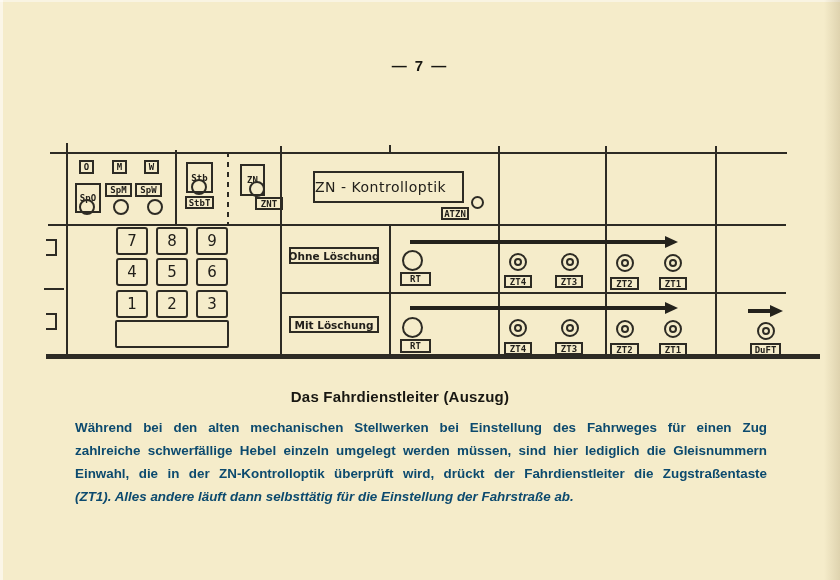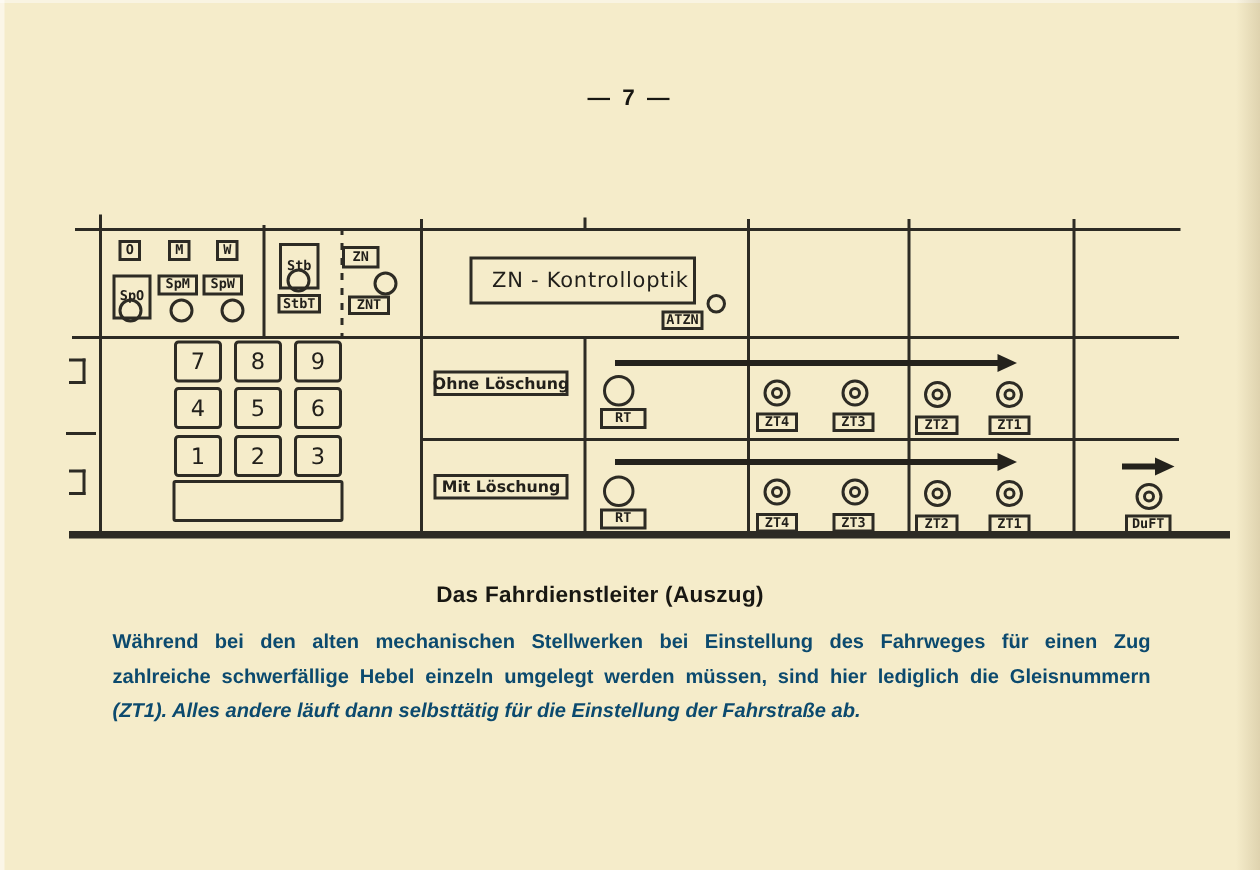--- a/index.html
+++ b/index.html
@@ -30,21 +30,21 @@
   .widekey { position:absolute; left:115px; top:320px; width:114px; height:28px;
     border:2px solid #2d2b24; border-radius:2px; }
   .arrow { position:absolute; height:12px; }
   .arrow .shaft { position:absolute; left:0; right:10px; top:4px; height:4px; background:#24221c; }
   .arrow .head { position:absolute; right:0; top:0; width:0; height:0;
     border-top:6px solid rgba(0,0,0,0); border-bottom:6px solid rgba(0,0,0,0);
     border-left:13px solid #24221c; }
   .bracket { position:absolute; width:11px; height:17px;
     border:2px solid #2d2b24; border-left:none; }
   .kbox { position:absolute; left:313px; top:171px; width:151px; height:32px;
-    border:2px solid #2d2b24; display:flex; align-items:center; padding-left:13px;
+    border:2px solid #2d2b24; display:flex; align-items:center; 
     font:14px "DejaVu Sans", sans-serif; letter-spacing:0.5px; color:#22201b; }
   .pagenum { position:absolute; top:57px; left:0; width:840px; text-align:center;
     font:bold 15px "Liberation Sans", sans-serif; color:#181712; letter-spacing:2px; }
   .caption { position:absolute; top:388px; left:0; width:800px; text-align:center;
     font:bold 15px "Liberation Sans", sans-serif; color:#181712; letter-spacing:0.2px; }
   .bodytext { position:absolute; left:75px; top:416px; width:692px;
     font:bold 13.4px/23px "Liberation Sans", sans-serif; color:#0c4a6e; }
   .bodytext .jl { text-align:justify; text-align-last:justify; }
   .bodytext .jl.last { text-align-last:left;font-style:italic; }
   .edge-left { position:absolute; left:0; top:0; width:3px; height:580px; background:rgba(255,255,255,0.55); }
@@ -85,23 +85,23 @@
   <div class="tag" style="left:105px;top:183px;width:27px;height:14px">SpM</div>
   <div class="tag" style="left:135px;top:183px;width:27px;height:14px">SpW</div>
   <div class="circ" style="left:79px;top:199px;width:16px;height:16px"></div>
   <div class="circ" style="left:113px;top:199px;width:16px;height:16px"></div>
   <div class="circ" style="left:147px;top:199px;width:16px;height:16px"></div>
 
   <div class="tag" style="left:186px;top:162px;width:27px;height:31px">Stb</div>
   <div class="circ" style="left:191px;top:179px;width:16px;height:16px"></div>
   <div class="tag" style="left:185px;top:196px;width:29px;height:13px">StbT</div>
 
-  <div class="tag" style="left:228px;top:164px;width:25px;height:15px">ZN</div>
+  <div class="tag" style="left:240px;top:164px;width:25px;height:32px">ZN</div>
   <div class="circ" style="left:249px;top:181px;width:16px;height:16px"></div>
-  <div class="tag" style="left:232px;top:197px;width:28px;height:13px">ZNT</div>
+  <div class="tag" style="left:255px;top:197px;width:28px;height:13px">ZNT</div>
 
   <div class="kbox">ZN - Kontrolloptik</div>
   <div class="circ" style="left:471px;top:196px;width:13px;height:13px"></div>
   <div class="tag" style="left:441px;top:207px;width:28px;height:13px">ATZN</div>
 
   <div class="key" style="left:116px;top:227px">7</div>
   <div class="key" style="left:156px;top:227px">8</div>
   <div class="key" style="left:196px;top:227px">9</div>
   <div class="key" style="left:116px;top:258px">4</div>
   <div class="key" style="left:156px;top:258px">5</div>
@@ -166,19 +166,20 @@
   <div class="dcirc" style="left:757px;top:322px">
       <span class="inner"></span>
     </div>
   <div class="tag" style="left:750px;top:343px;width:31px;height:13px">DuFT</div>
 
   <div class="caption">Das Fahrdienstleiter (Auszug)</div>
 
   <div class="bodytext">
     <div class="jl">Während bei den alten mechanischen Stellwerken bei Einstellung des Fahrweges für einen Zug</div>
     <div class="jl">zahlreiche schwerfällige Hebel einzeln umgelegt werden müssen, sind hier lediglich die Gleisnummern</div>
+    <div class="jl">Einwahl, die in der ZN-Kontrolloptik überprüft wird, drückt der Fahrdienstleiter die Zugstraßentaste</div>
     <div class="jl last">(ZT1). Alles andere läuft dann selbsttätig für die Einstellung der Fahrstraße ab.</div>
   </div>
 
   <div class="edge-left"></div>
   <div class="edge-top"></div>
   <div class="edge-right"></div>
 </div>
 
 </body></html>

